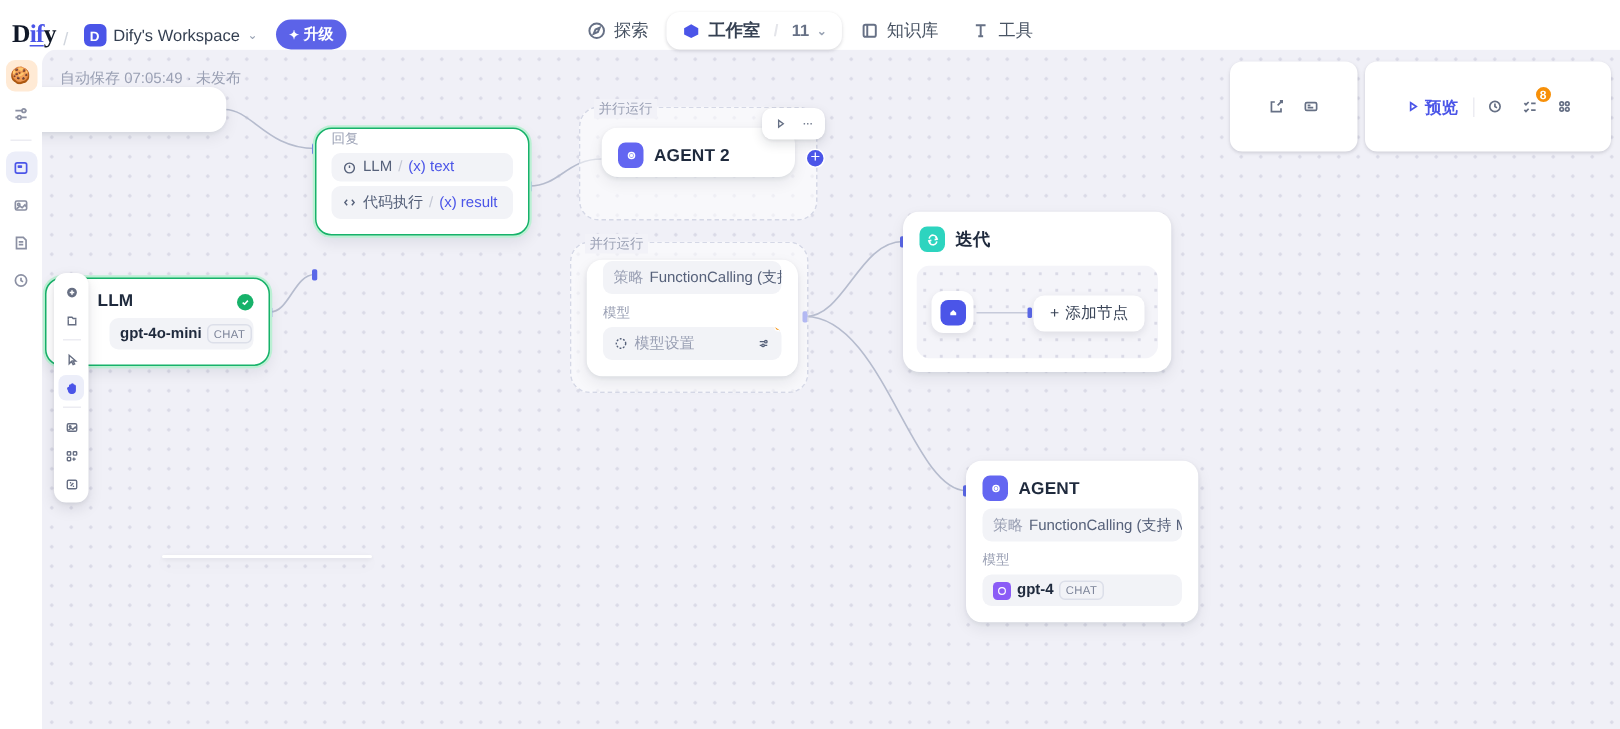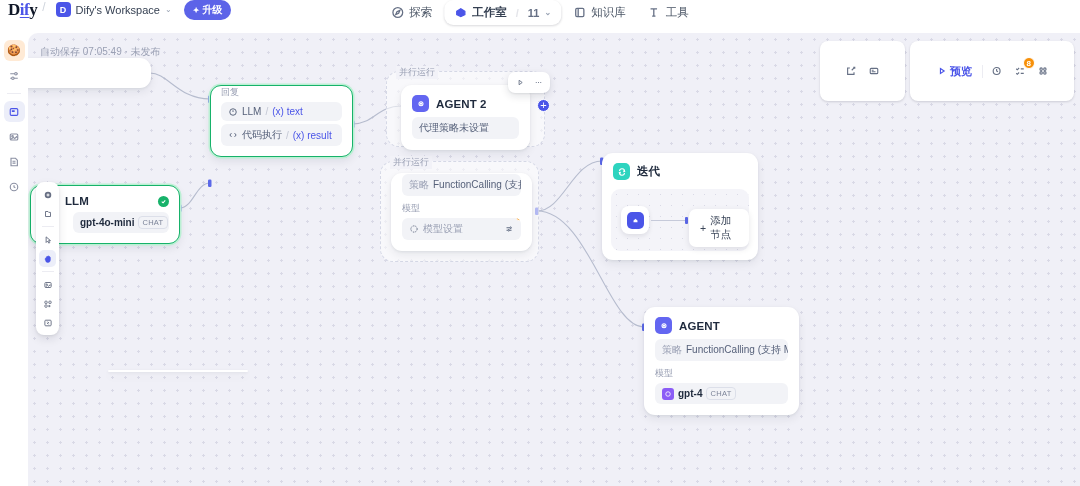--- a/index.html
+++ b/index.html
@@ -7,21 +7,21 @@
     width: 1080px; height: 486px;
     font-family: "Liberation Sans", sans-serif;
     background: #fff;
     overflow: hidden;
   }
   #app { position: relative; width: 1080px; height: 486px; }
 
   
   .topbar {
     position: absolute; left: 0; top: 0; width: 1080px; height: 33px;
-    background: #ffffff; display: flex; align-items: flex-start;
+    background: #ffffff; display: flex; align-items: flex-end;
     z-index: 60;
   }
   .brand {
     margin-left: 8px; font-size: 17px; font-weight: 700; letter-spacing: -0.5px;
     color: #101828; font-family: "Liberation Serif", serif;
   }
   .brand .hl { color: #4b55e8; text-decoration: underline; text-underline-offset: 2px; }
   .slash { color: #d0d5dd; margin: 0 5px; font-size: 12px; }
   .ws {
     display: flex; align-items: center; gap: 5px; padding: 2px 5px;
@@ -406,25 +406,20 @@
     </div>
     <div class="node" style="left:373px; top:52px; width:129px;">
       <div class="nhead">
         <span class="nicon" style="background:#6366f1;">
           <svg viewBox="0 0 16 16">
               <circle cx="8" cy="7.5" r="3.2"></circle>
               <circle cx="8" cy="7.5" r="1"></circle>
             </svg>
         </span>
         <span class="ntitle">AGENT 2</span>
-      </div>
-      <div class="nbody">
-        <div class="chiprow">
-          <span>代理策略未设置</span>
-        </div>
       </div>
     </div>
     <div class="plusport" style="left:509px; top:66px;">+</div>
 
     <div class="groupwrap" style="left:352px; top:128px; width:159px; height:101px;">
       <span class="grouplabel" style="top:-6px; background:#f2f2f8; padding:0 3px;">并行运行</span>
     </div>
     <div class="node" style="left:363px; top:140px; width:141px;">
       <div class="nbody">
         <div class="chiprow">
@@ -440,21 +435,21 @@
           <span style="margin-left:auto;" class="mini-ic"><svg viewBox="0 0 16 16">
                 <path d="M4 6h5M12 6h0M4 10h2M9 10h3"></path>
                 <circle cx="10.5" cy="6" r="1.3"></circle>
                 <circle cx="7.5" cy="10" r="1.3"></circle>
               </svg></span>
           <span class="warn-dot" style="right:-1px; top:-3px;"></span>
         </div>
       </div>
     </div>
 
-    <div class="node" style="left:574px; top:120px; width:156px;">
+    <div class="node" style="left:574px; top:108px; width:179px;">
       <div class="nhead">
         <span class="nicon" style="background:#2dd4bf;">
           <svg viewBox="0 0 16 16">
               <path d="M4 6.5 A4 4 0 0 1 12 7.2"></path>
               <path d="M12 9.5 A4 4 0 0 1 4 8.8"></path>
               <path d="M11 4.6 L12.3 7.2 L9.7 7.6"></path>
               <path d="M5 11.4 L3.7 8.8 L6.3 8.4"></path>
             </svg>
         </span>
         <span class="ntitle">迭代</span>

